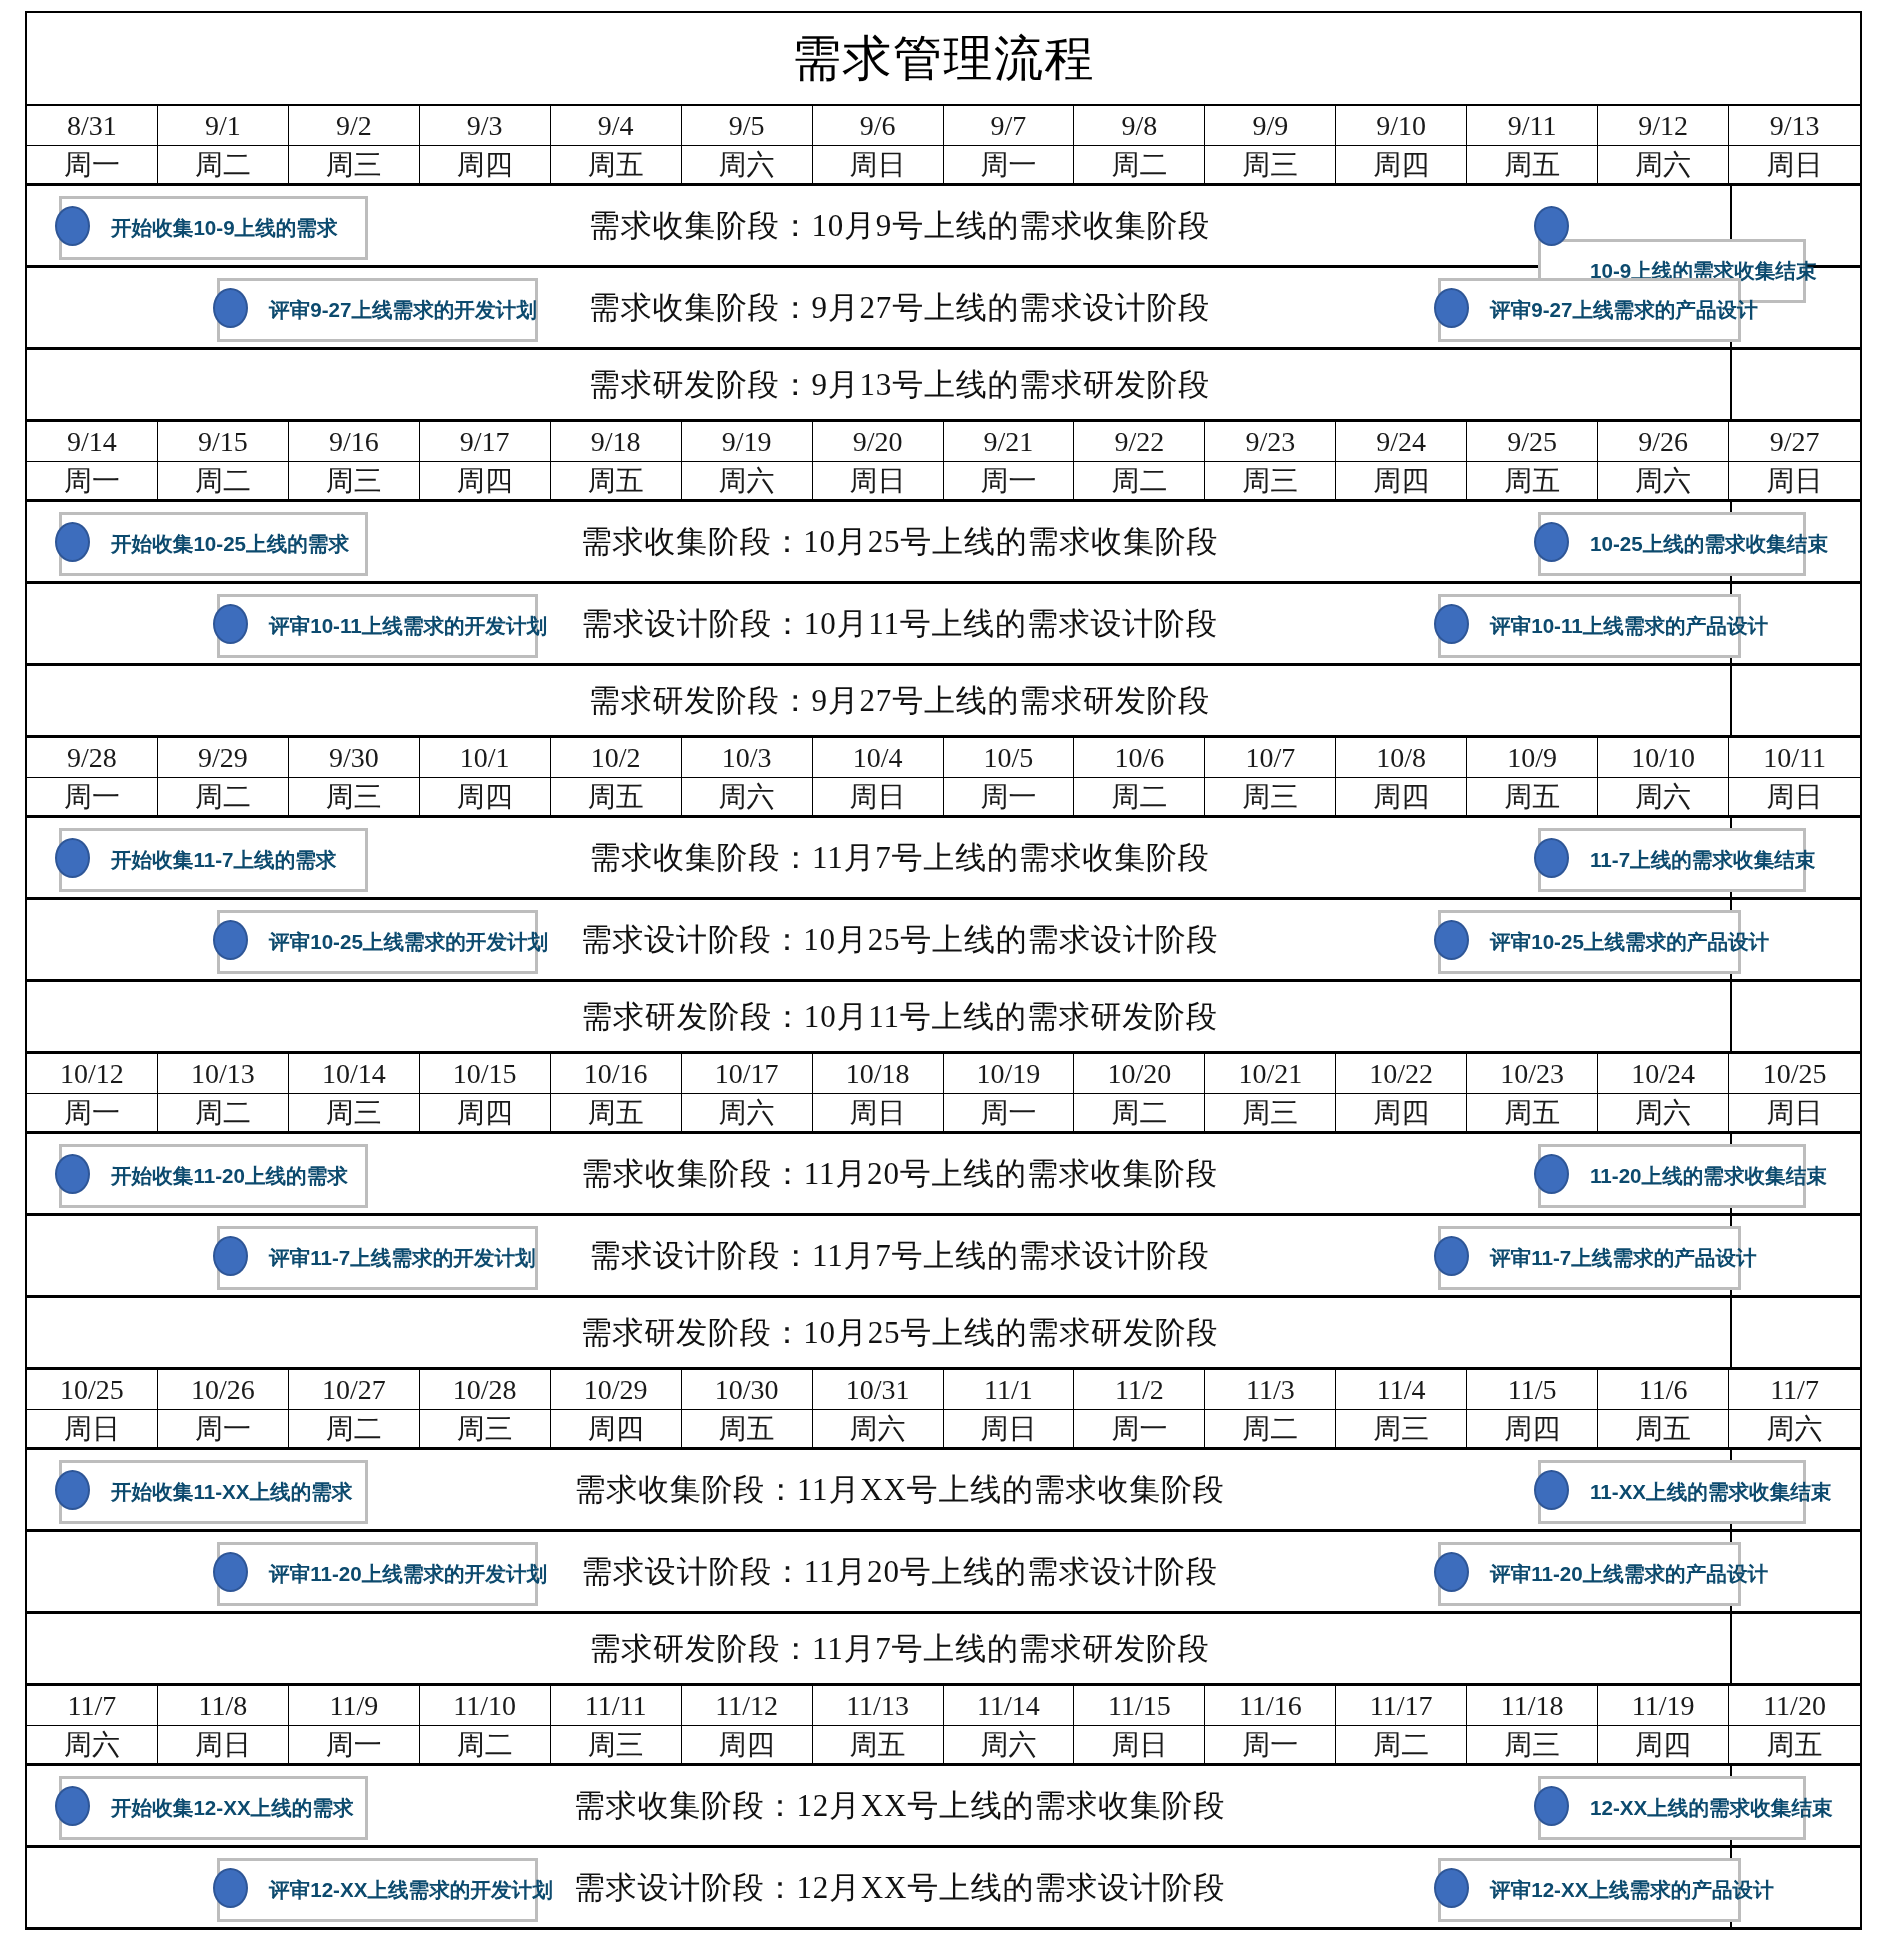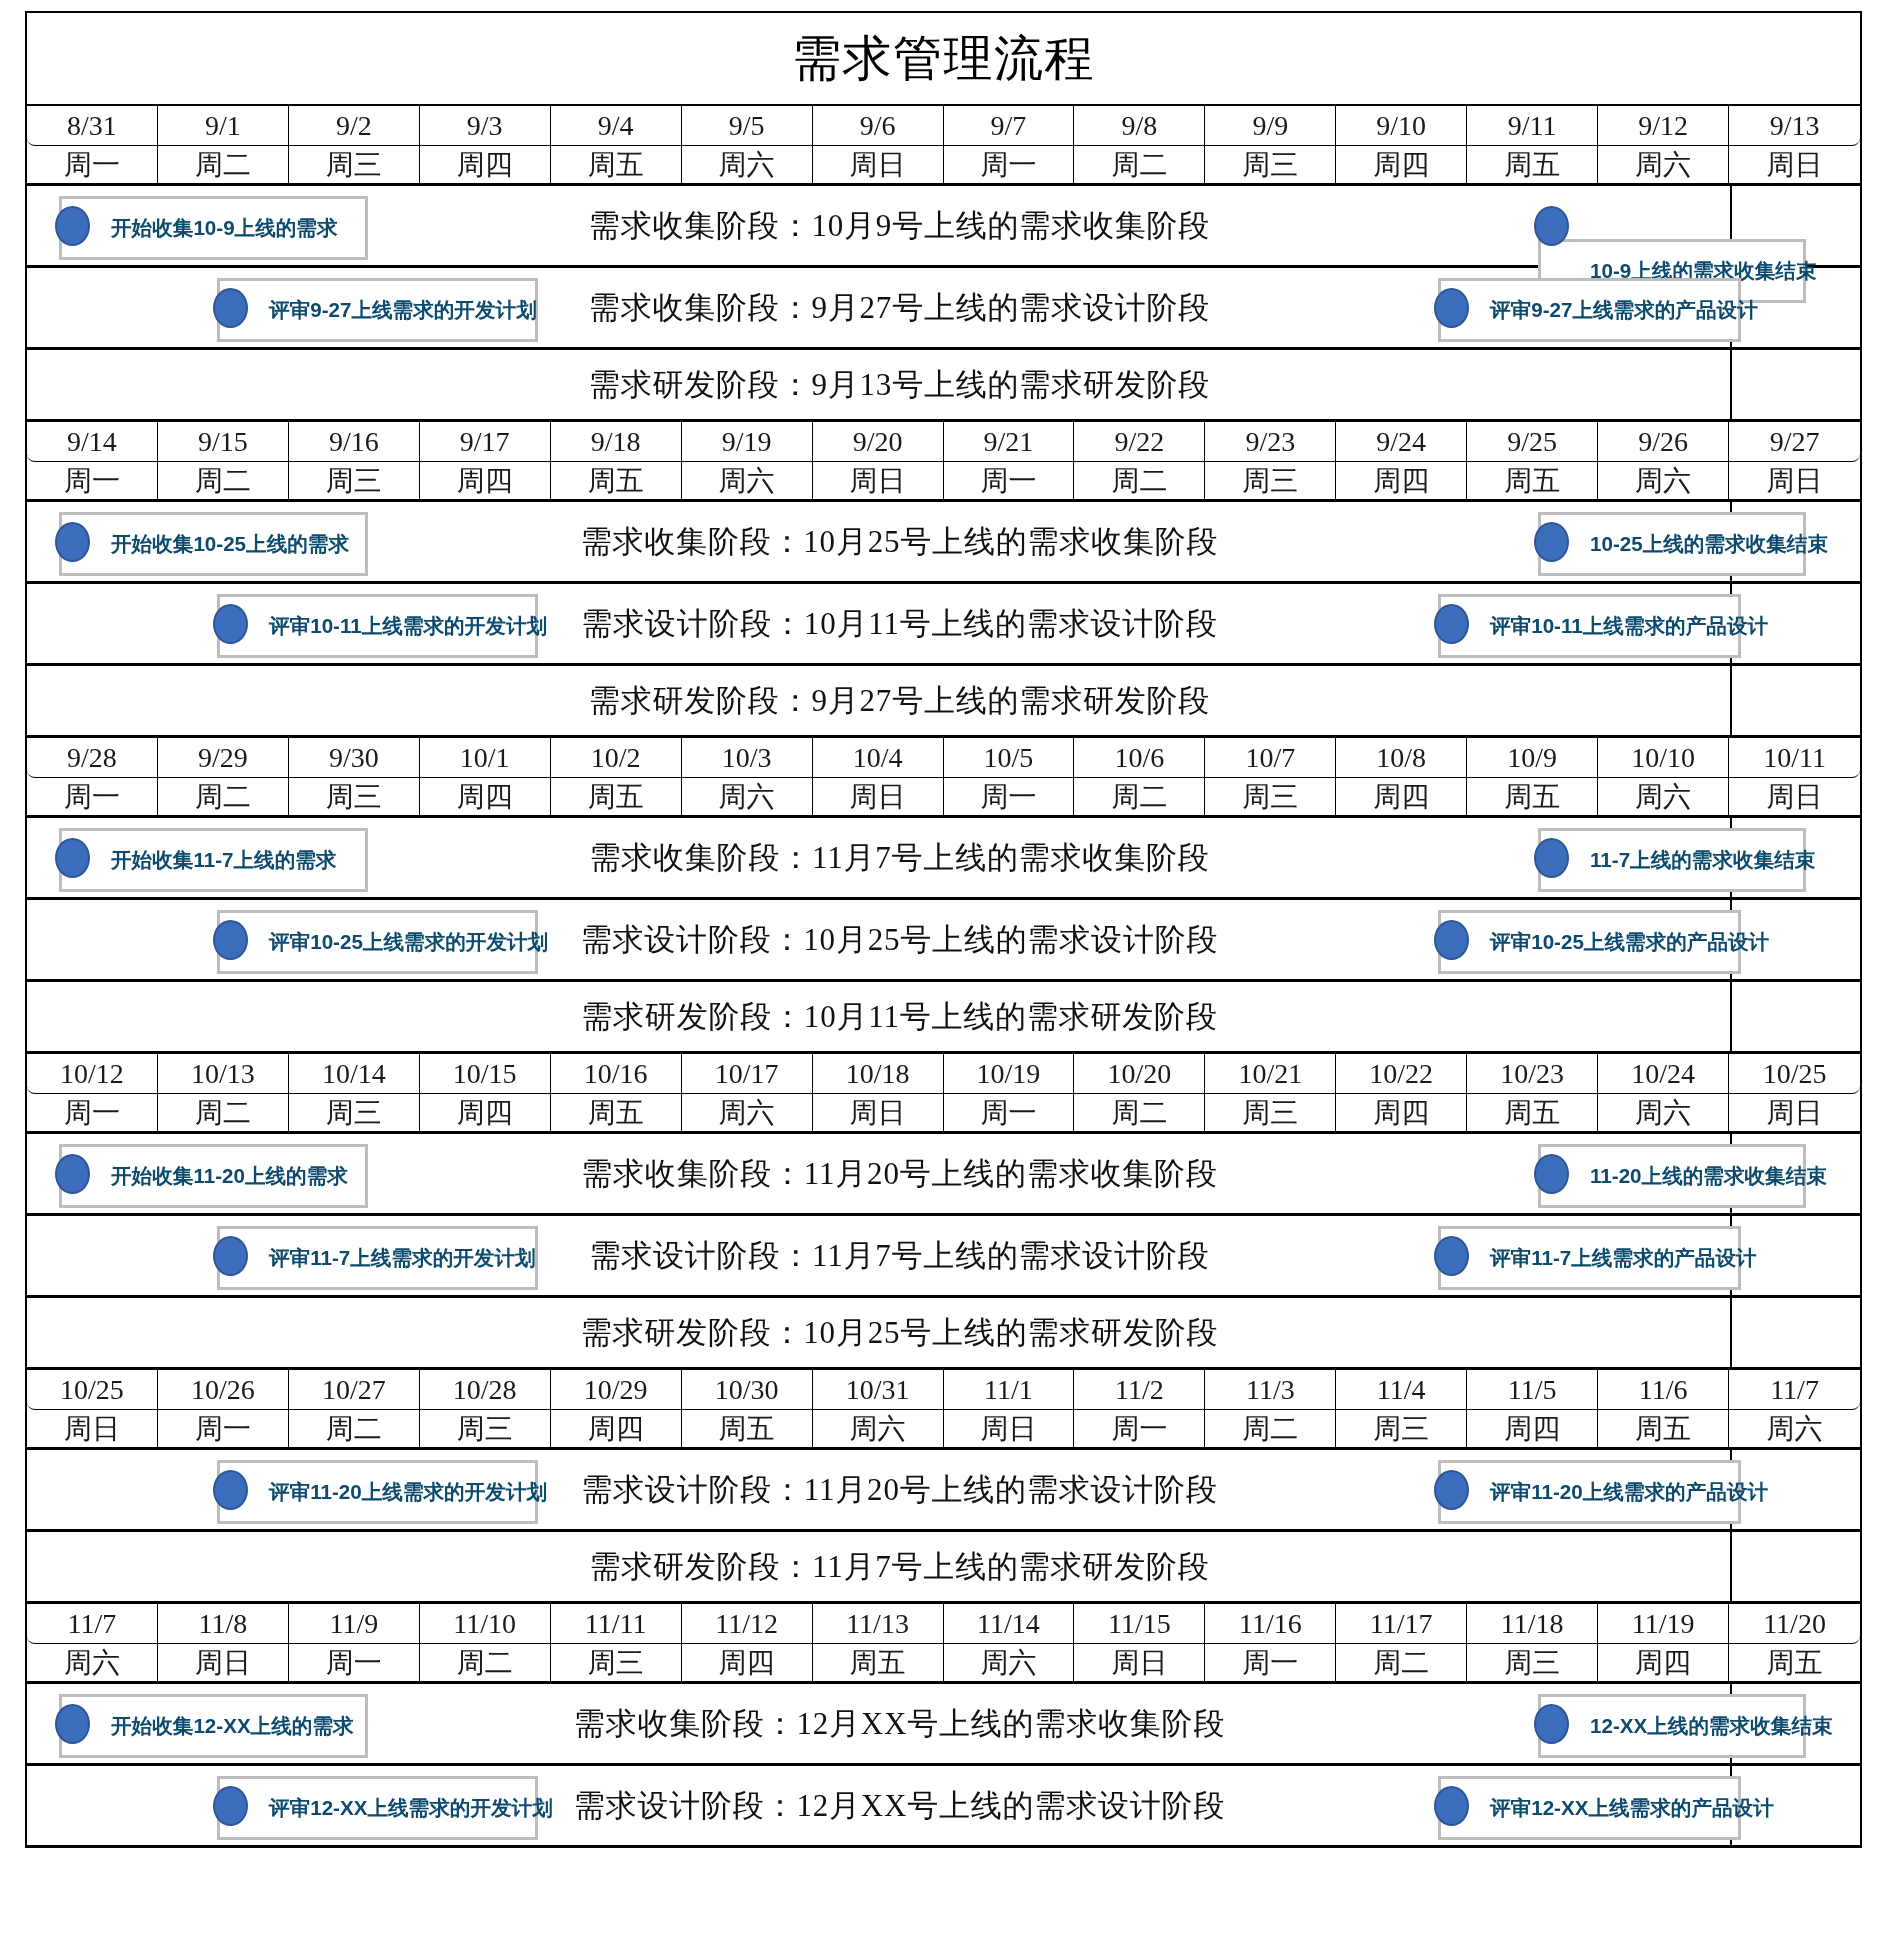--- a/index.html
+++ b/index.html
@@ -17,21 +17,21 @@
     background:#fff;
   }
   .title-row{
     height:93px;border-bottom:2.3px solid #000;
     display:flex;align-items:center;justify-content:center;
     font-size:49px;color:#000;letter-spacing:1.5px;
   }
   .date-row,.weekday-row{
     display:grid;grid-template-columns:repeat(14,1fr);
   }
-  .date-row{height:40px;border-bottom:1.5px solid #000;border-radius:8px;}
+  .date-row{height:40px;border-bottom:1.5px solid #000;}
   .weekday-row{height:40px;border-bottom:3.1px solid #000;}
   .date-row>div,.weekday-row>div{
     border-right:1.5px solid #000;
     display:flex;align-items:center;justify-content:center;
     font-size:28px;color:#1a1a1a;
   }
   .date-row>div:last-child,.weekday-row>div:last-child{border-right:none;}
   .phase-row{position:relative;border-bottom:3.1px solid #000;background:#fff;}
   .phase-row.collect{height:82px;}
   .phase-row.design{height:82px;text-align:right;}
@@ -342,20 +342,32 @@
           <div>周五</div>
           <div>周六</div>
           <div>周日</div>
           <div>周一</div>
           <div>周二</div>
           <div>周三</div>
           <div>周四</div>
           <div>周五</div>
           <div>周六</div>
         </div>
+        <div class="phase-row collect">
+          <div class="vline"></div>
+          <div class="mbox" style="left: 32px; width: 309px;">
+            <span class="mlabel">开始收集11-XX上线的需求</span>
+          </div>
+          <span class="mdot" style="left: 28px;"></span>
+          <div class="mbox" style="left: 1511px; width: 268px;">
+            <span class="mlabel">11-XX上线的需求收集结束</span>
+          </div>
+          <span class="mdot" style="left: 1507px;"></span>
+          <div class="phase-center">需求收集阶段：11月XX号上线的需求收集阶段</div>
+        </div>
         <div class="phase-row design">
           <div class="vline"></div>
           <div class="mbox" style="left: 190px; width: 321px;">
             <span class="mlabel">评审11-20上线需求的开发计划</span>
           </div>
           <span class="mdot" style="left: 186px;"></span>
           <div class="mbox" style="left: 1411px; width: 303px;">
             <span class="mlabel">评审11-20上线需求的产品设计</span>
           </div>
           <span class="mdot" style="left: 1407px;"></span>

